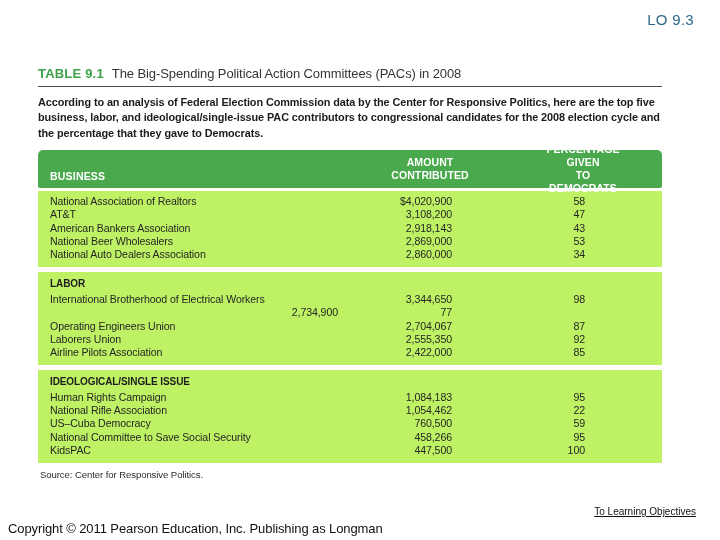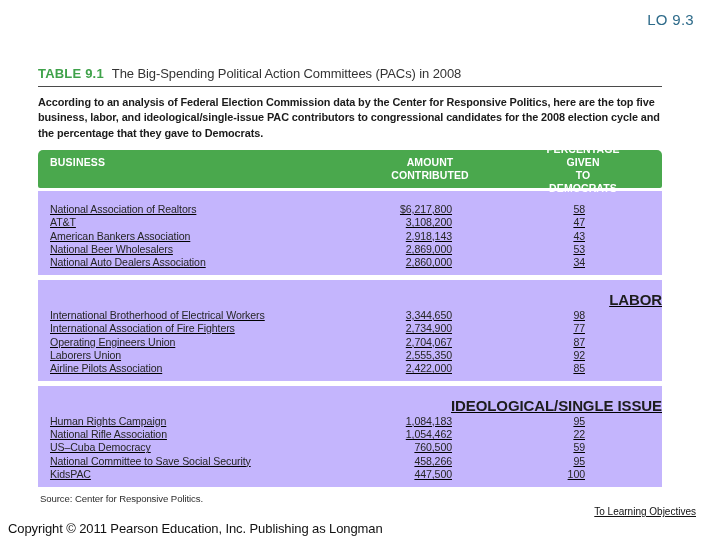--- a/index.html
+++ b/index.html
@@ -22,35 +22,35 @@
   .table-label{font-size:13px;font-weight:bold;color:#3fa24a;letter-spacing:.2px;}
   .table-title{font-size:13px;color:#343434;letter-spacing:-.1px;}
   .table-desc{
     margin-top:8px;width:630px;
     font-size:10.9px;font-weight:bold;color:#1c1c1c;line-height:1.4;letter-spacing:-.1px;
   }
   .grid-header{
     position:relative;margin-top:9px;height:38px;background:#4aa84d;
     border-radius:5px 5px 2px 2px;color:#ffffff;font-weight:bold;font-size:10.5px;
   }
-  .hdr-business{position:absolute;left:12px;bottom:20px;letter-spacing:.2px;}
+  .hdr-business{position:absolute;left:12px;bottom:6px;letter-spacing:.2px;}
   .hdr-col{
     position:absolute;top:50%;transform:translate(-50%,-50%);
     text-align:center;white-space:pre-line;line-height:1.25;letter-spacing:.1px;
   }
   .hdr-amount{left:392px;}
   .hdr-percent{left:545px;}
   .table-body{margin-top:3px;}
   .section-block{
-    background:#c4b5fd;padding:12px 0 5px 0;text-decoration:underline;
+    background:#bef264;padding:4px 0 5px 0;
   }
   .section-block + .section-block{margin-top:5px;}
   .section-header{
-    font-size:15px;font-weight:bold;color:#1d1d1d;
-    line-height:15px;padding-left:12px;margin-bottom:2px;letter-spacing:-.1px;text-align:right;
+    font-size:10px;font-weight:bold;color:#1d1d1d;
+    line-height:15px;padding-left:12px;margin-bottom:2px;letter-spacing:-.1px;
   }
   .data-row{
     display:grid;grid-template-columns:1fr 114px 133px 77px;
     font-size:10.6px;color:#262626;line-height:13.4px;height:13.4px;letter-spacing:-.1px;
   }
   .cell-name{padding-left:12px;white-space:nowrap;overflow:hidden;}
   .cell-amount{text-align:right;}
   .cell-percent{text-align:right;}
   .source-line{
     margin-top:6px;font-size:9.6px;color:#2e2e2e;padding-left:2px;letter-spacing:-.1px;
@@ -81,21 +81,21 @@
     <span class="hdr-col hdr-percent">PERCENTAGE GIVEN
 TO DEMOCRATS</span>
     <span class="hdr-col hdr-amount">AMOUNT
 CONTRIBUTED</span>
   </div>
 
   <div class="table-body">
       <div class="section-block">
         <div class="data-row">
           <div class="cell-name">National Association of Realtors</div>
-          <div class="cell-amount">$6,217,800</div>
+          <div class="cell-amount">$4,020,900</div>
           <div class="cell-percent">58</div>
           <div class="cell-spacer"></div>
         </div>
         <div class="data-row">
           <div class="cell-name">AT&amp;T</div>
           <div class="cell-amount">3,108,200</div>
           <div class="cell-percent">47</div>
           <div class="cell-spacer"></div>
         </div>
         <div class="data-row">
@@ -119,21 +119,20 @@
       </div>
       <div class="section-block">
         <div class="section-header">LABOR</div>
         <div class="data-row">
           <div class="cell-name">International Brotherhood of Electrical Workers</div>
           <div class="cell-amount">3,344,650</div>
           <div class="cell-percent">98</div>
           <div class="cell-spacer"></div>
         </div>
         <div class="data-row">
-          <div class="cell-name">International Association of Fire Fighters</div>
           <div class="cell-amount">2,734,900</div>
           <div class="cell-percent">77</div>
           <div class="cell-spacer"></div>
         </div>
         <div class="data-row">
           <div class="cell-name">Operating Engineers Union</div>
           <div class="cell-amount">2,704,067</div>
           <div class="cell-percent">87</div>
           <div class="cell-spacer"></div>
         </div>

